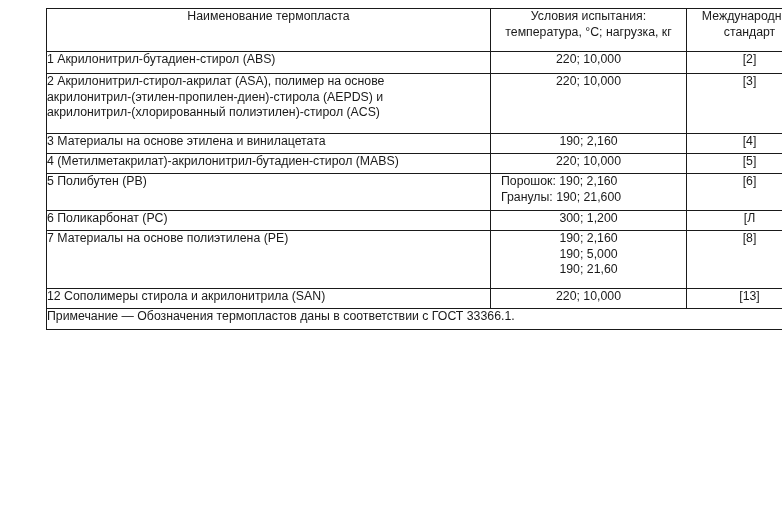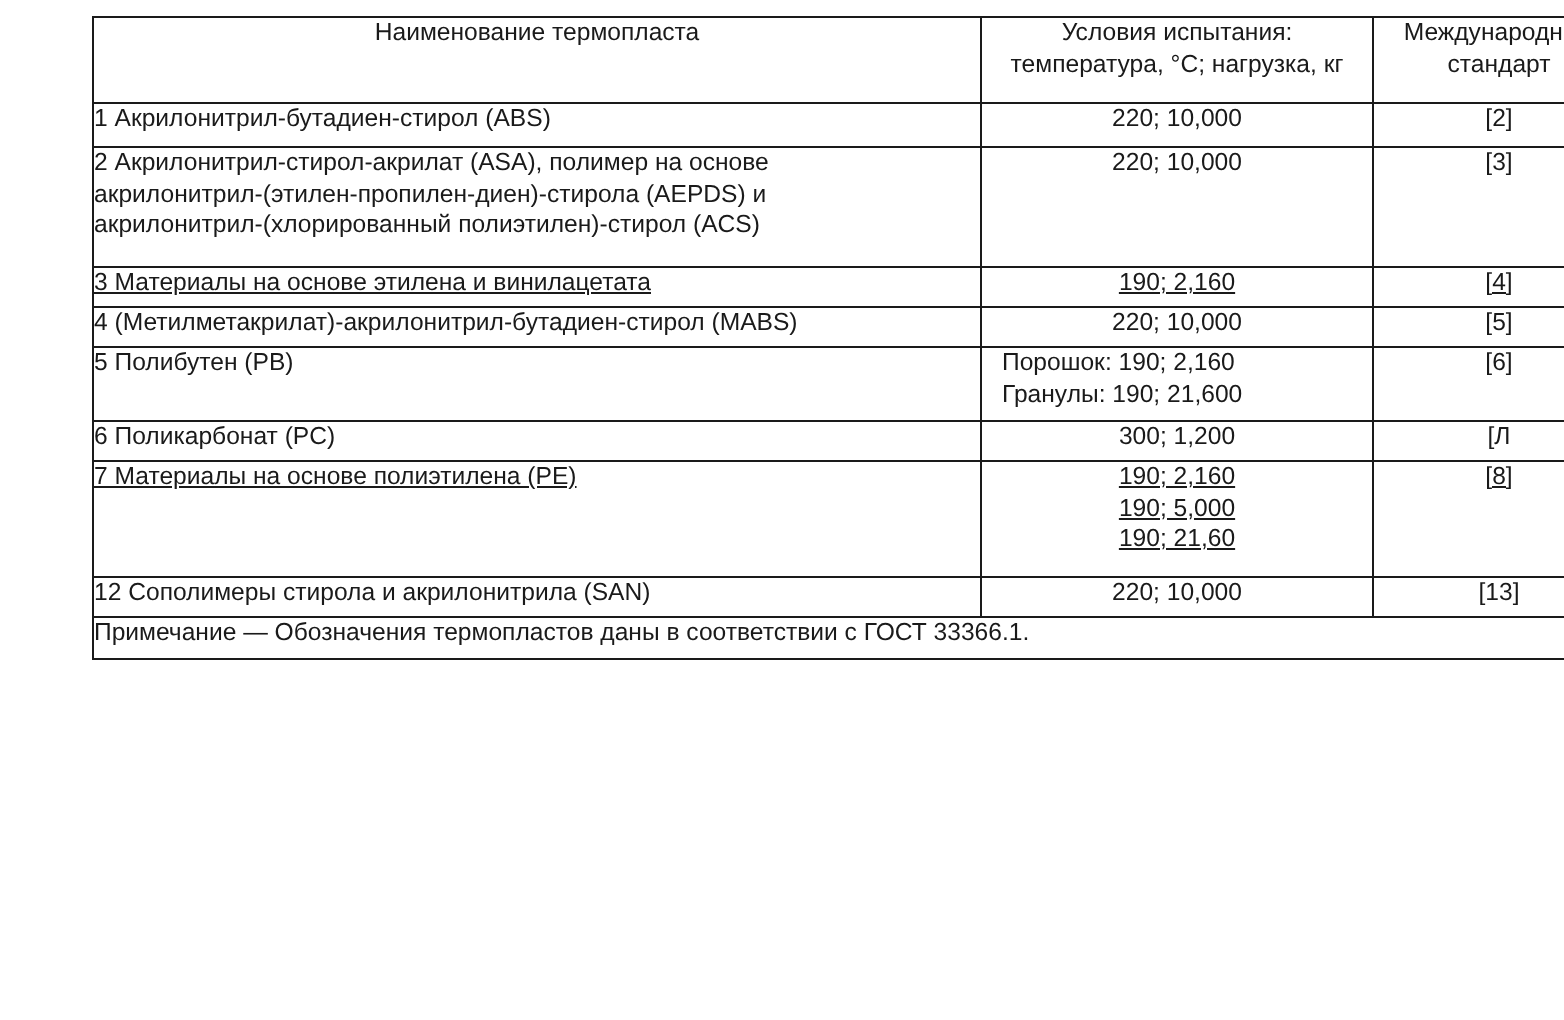--- a/index.html
+++ b/index.html
@@ -75,25 +75,25 @@
   
   .note-cell {
     text-align: left;
     padding: 10px 8px 10px 32px;
     height: 20px;
   }
 
   
   tr[data-row-h="r1"]  td { height: 21px; }
   tr[data-row-h="r2"]  td { height: 59px; }
-  tr[data-row-h="r3"]  td { height: 19px; text-decoration: underline; }
+  tr[data-row-h="r3"]  td { height: 19px; }
   tr[data-row-h="r4"]  td { height: 19px; }
   tr[data-row-h="r5"]  td { height: 36px; }
   tr[data-row-h="r6"]  td { height: 19px; }
-  tr[data-row-h="r7"]  td { height: 57px; text-decoration: underline; }
+  tr[data-row-h="r7"]  td { height: 57px; }
   tr[data-row-h="r8"]  td { height: 19px; }
   tr[data-row-h="r9"]  td { height: 19px; }
   tr[data-row-h="r10"] td { height: 19px; }
   tr[data-row-h="r11"] td { height: 19px; }
   tr[data-row-h="r12"] td { height: 19px; }
 </style>
 </head>
 <body>
 
 <div id="table-wrap">

